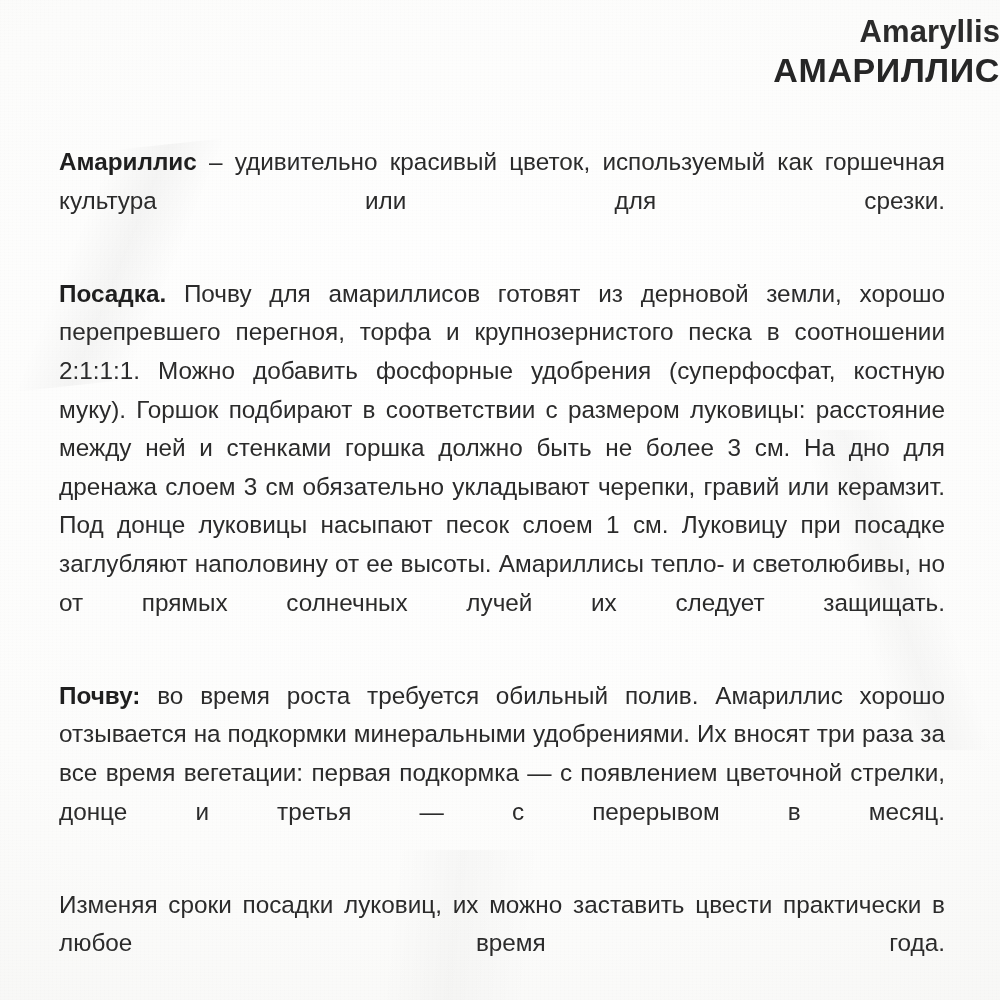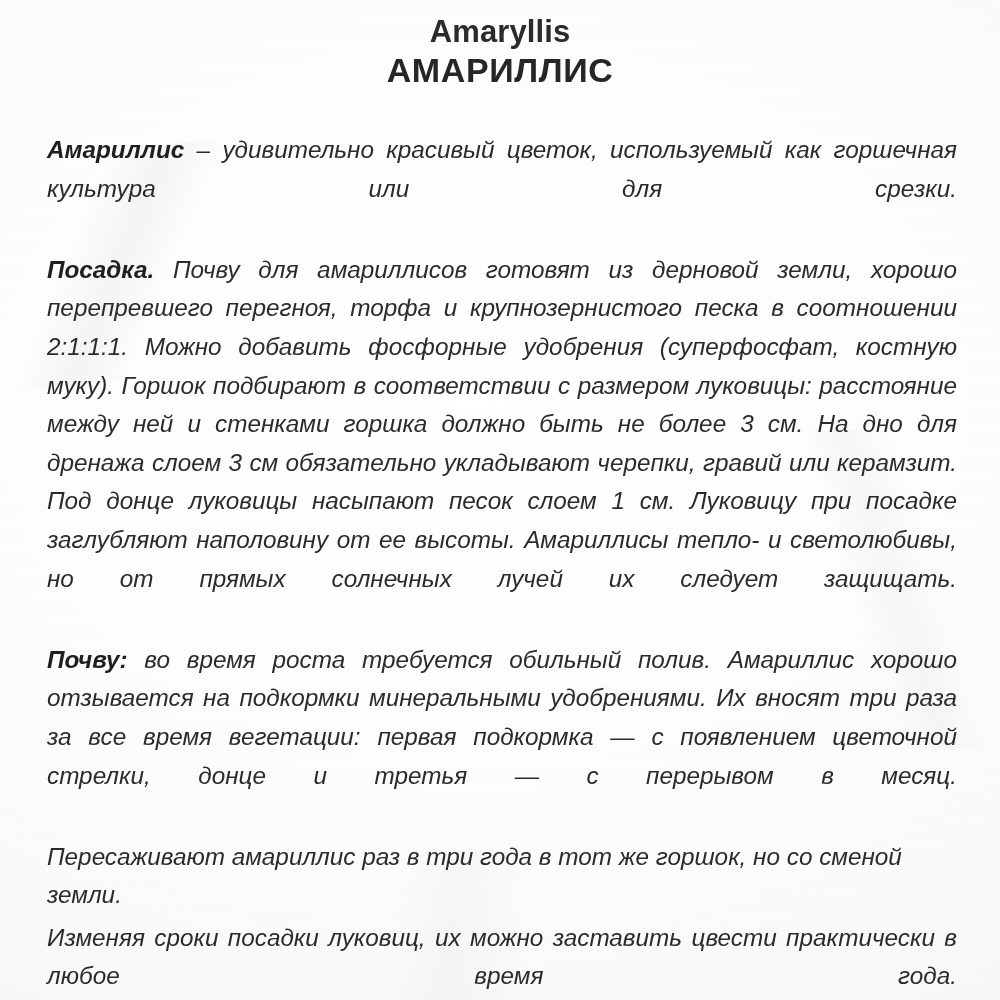--- a/index.html
+++ b/index.html
@@ -57,21 +57,21 @@
     left: 120px; bottom: -30px; width: 640px; height: 180px;
     background: linear-gradient(96deg, rgba(0,0,0,0) 42%, rgba(0,0,0,.022) 52%, rgba(0,0,0,0) 64%);
   }
 
   
   #title-block {
     position: absolute;
     left: 0;
     right: 0;
     top: 14px;
-    text-align: center;
+    text-align: right;
   }
   #title-latin {
     display: block;
     font-size: 31px;
     font-weight: 700;
     letter-spacing: .1px;
     line-height: 36px;
     color: #2b2b2b;
   }
   #title-cyrillic {
@@ -89,24 +89,23 @@
     left: 43px;
     top: 127px;
     width: 918px;
     font-size: 24.3px;
     line-height: 38.6px;
     text-align: justify;
     text-justify: inter-word;
     color: #2b2b2b;
   }
   #body-text p {
-    margin: 4px;
+    margin: 16px;
     text-align: justify;
     text-indent: 0;
-    font-style: italic;
   }
   
   #body-text p::after {
     content: "";
     display: inline-block;
     width: 100%;
   }
   .lead {
     font-weight: 700;
     color: #1f1f1f;
@@ -139,23 +138,20 @@
 
     <p>
       <span class="lead">Посадка.</span><span> Почву для амариллисов готовят из дерновой земли, хорошо перепревшего перегноя, торфа и крупнозернистого песка в соотношении 2:1:1:1. Можно добавить фосфорные удобрения (суперфосфат, костную муку). Горшок подбирают в соответствии с размером луковицы: расстояние между ней и стенками горшка должно быть не более 3 см. На дно для дренажа слоем 3 см обязательно укладывают черепки, гравий или керамзит. Под донце луковицы насыпают песок слоем 1 см. Луковицу при посадке заглубляют наполовину от ее высоты. Амариллисы тепло- и светолюбивы, но от прямых солнечных лучей их следует защищать.</span>
     </p>
 
     <p>
       <span class="lead">Почву:</span><span> во время роста требуется обильный полив. Амариллис хорошо отзывается на подкормки минеральными удобрениями. Их вносят три раза за все время вегетации: первая подкормка — с появлением цветочной стрелки, донце и третья — с перерывом в месяц.</span>
     </p>
 
 
-    <p class="no-justify">
-      <span>Пересаживают амариллис раз в три года в тот же горшок, но со сменой земли.</span>
-    </p>
 
     <p>
       <span>Изменяя сроки посадки луковиц, их можно заставить цвести практически в любое время года.</span>
     </p>
 
   </main>
 
 </div>
 
 </body></html>

